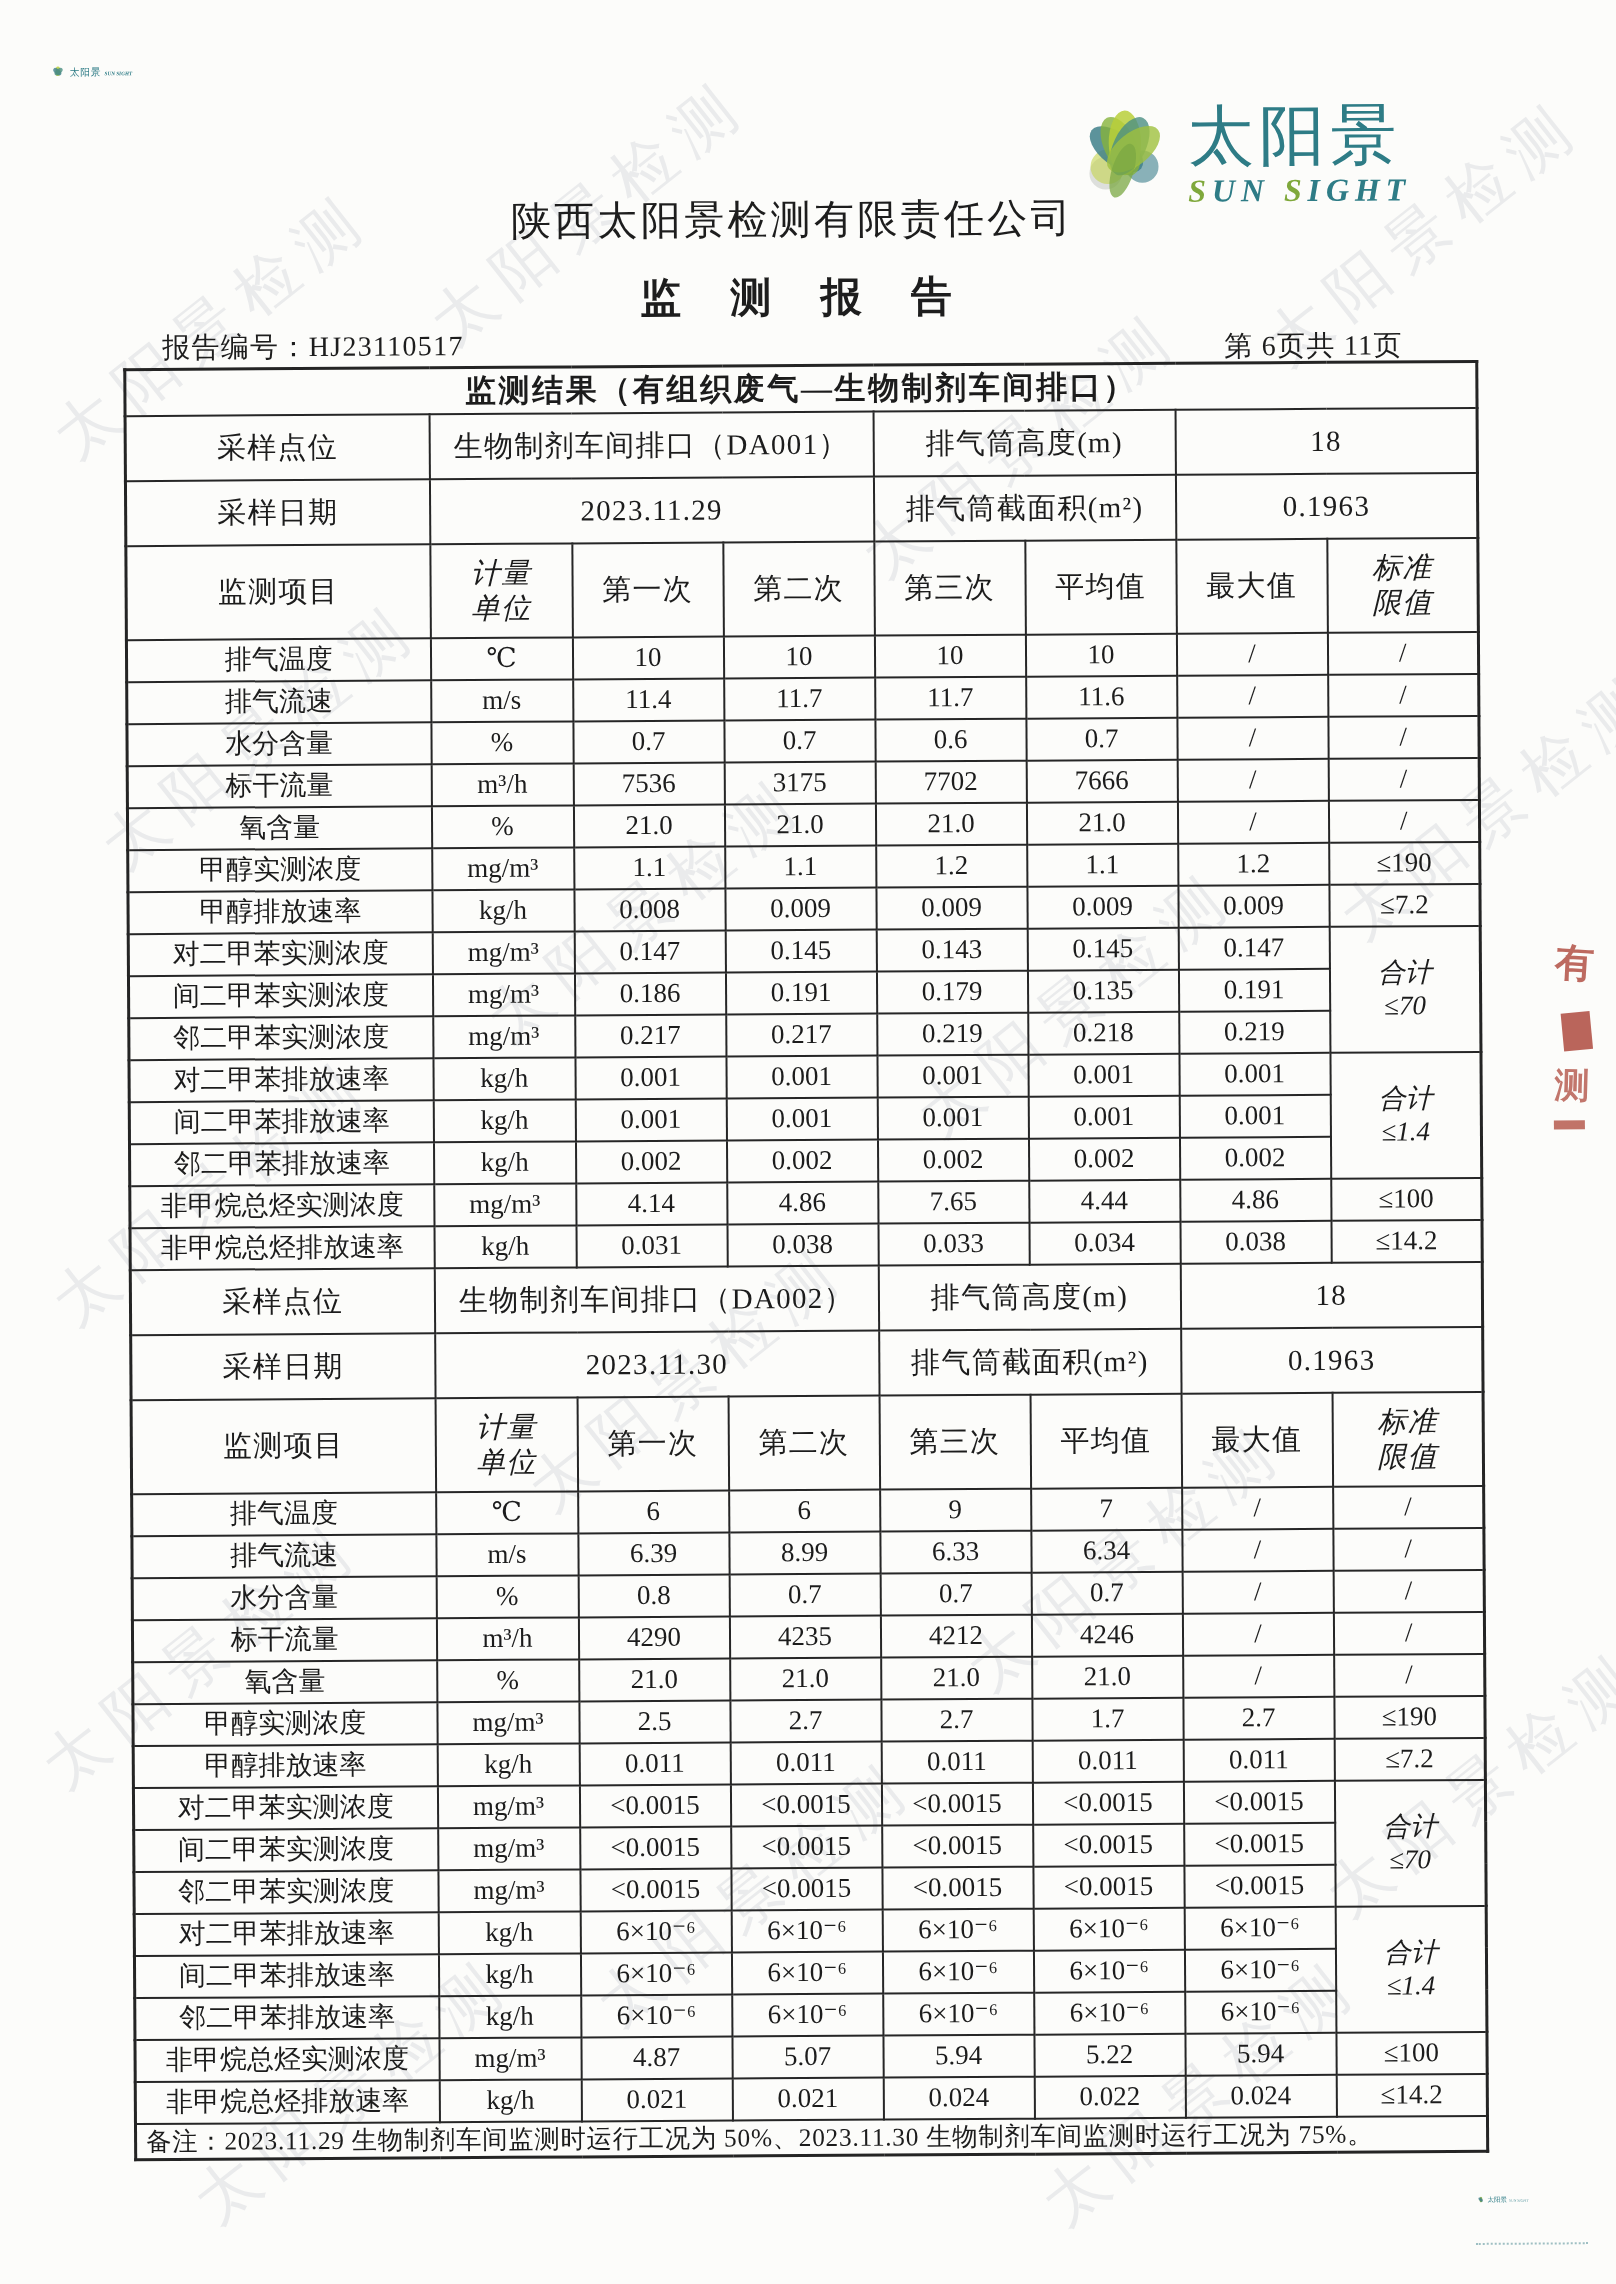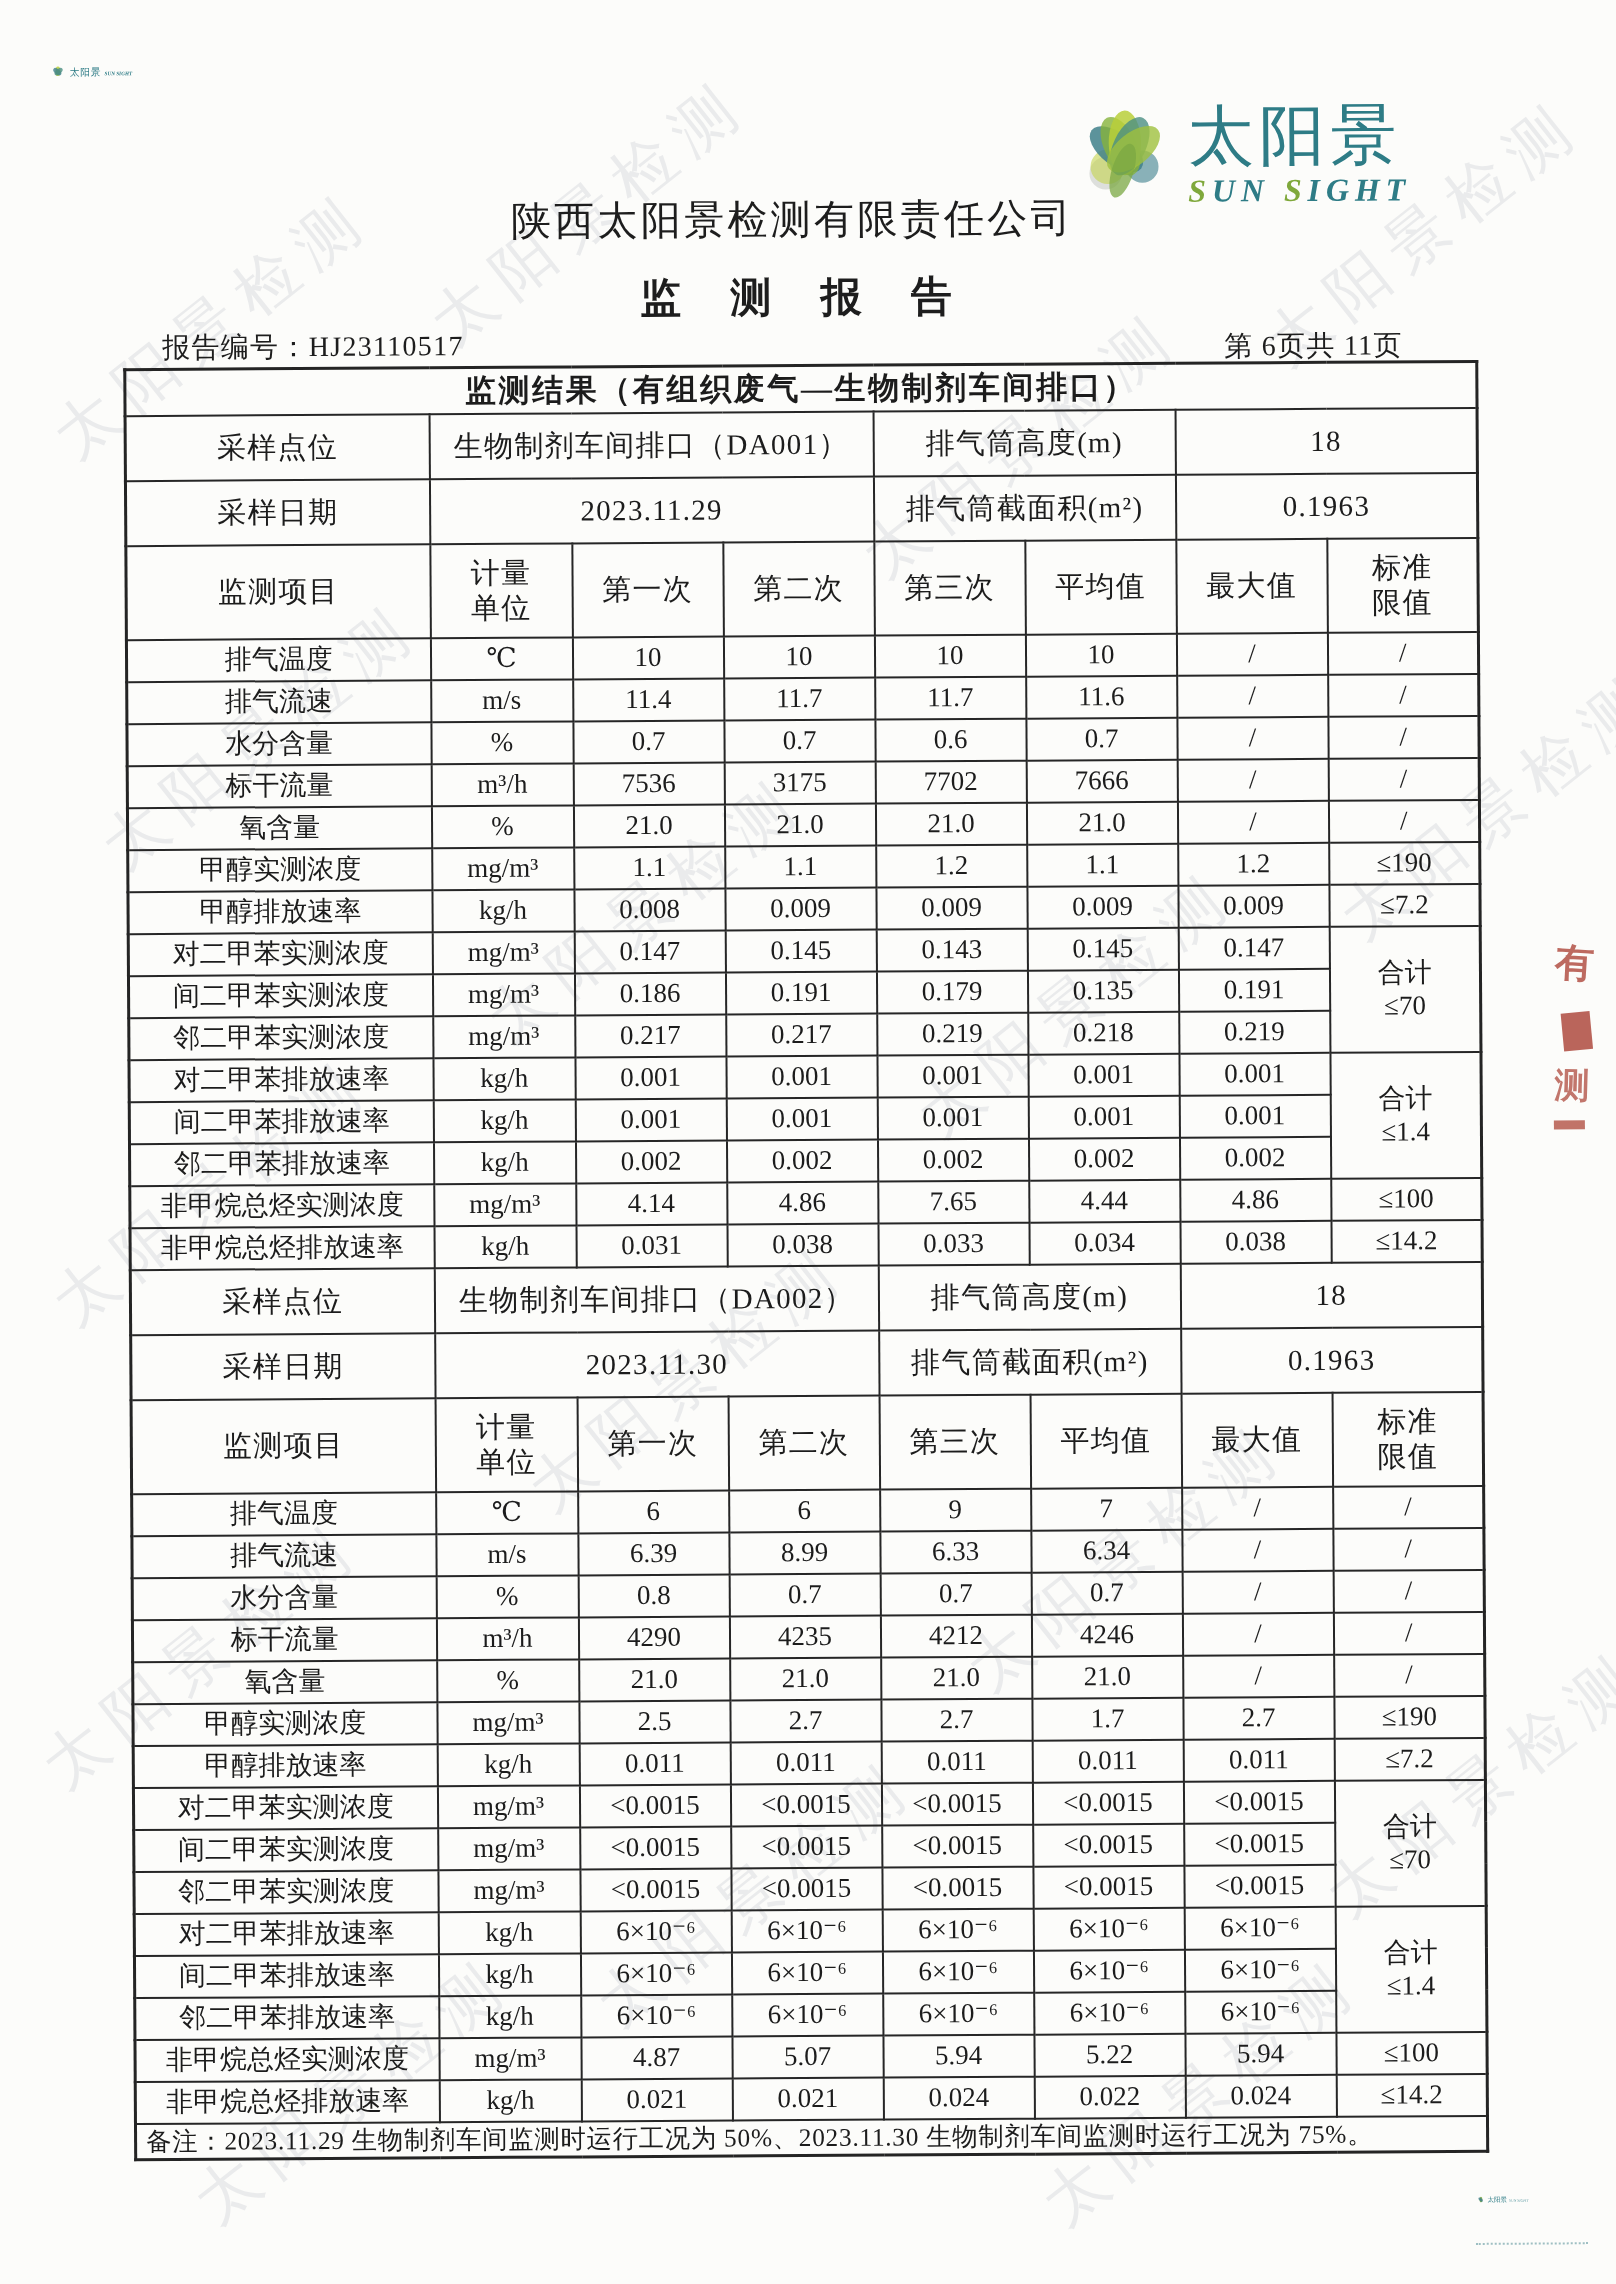--- a/index.html
+++ b/index.html
@@ -60,21 +60,21 @@
   }
   tr.r-title{height:46px;}
   tr.r-title td{font-size:31px;font-weight:700;letter-spacing:2.6px;}
   tr.r-info{height:65px;}
   tr.r-info td{font-size:29px;letter-spacing:1.3px;}
   tr.r-head{height:94px;}
   tr.r-head td{font-size:29px;letter-spacing:1.3px;}
   tr.r-data{height:42px;}
   tr.r-note{height:36px;}
   tr.r-note td{font-size:25.4px;text-align:left;padding-left:9px;letter-spacing:0.7px;}
-  .two-line{white-space:pre-line;line-height:1.3;}
+  .two-line{white-space:pre-line;line-height:1.3;font-style:italic;}
   
   .stamp{position:absolute;color:rgba(177,80,68,0.85);font-weight:700;}
   .stamp-char1{left:1556px;top:941px;font-size:39px;transform:rotate(4deg);}
   .stamp-block{left:1563px;top:1017px;width:29px;height:38px;background:rgba(177,80,68,0.88);transform:rotate(-5deg);}
   .stamp-char2{left:1555px;top:1067px;font-size:35px;transform:rotate(2deg);color:rgba(177,80,68,0.78);}
   .stamp-dash{left:1554px;top:1125px;width:31px;height:9px;background:rgba(177,80,68,0.8);}
 </style>
 </head>
 <body>
 

